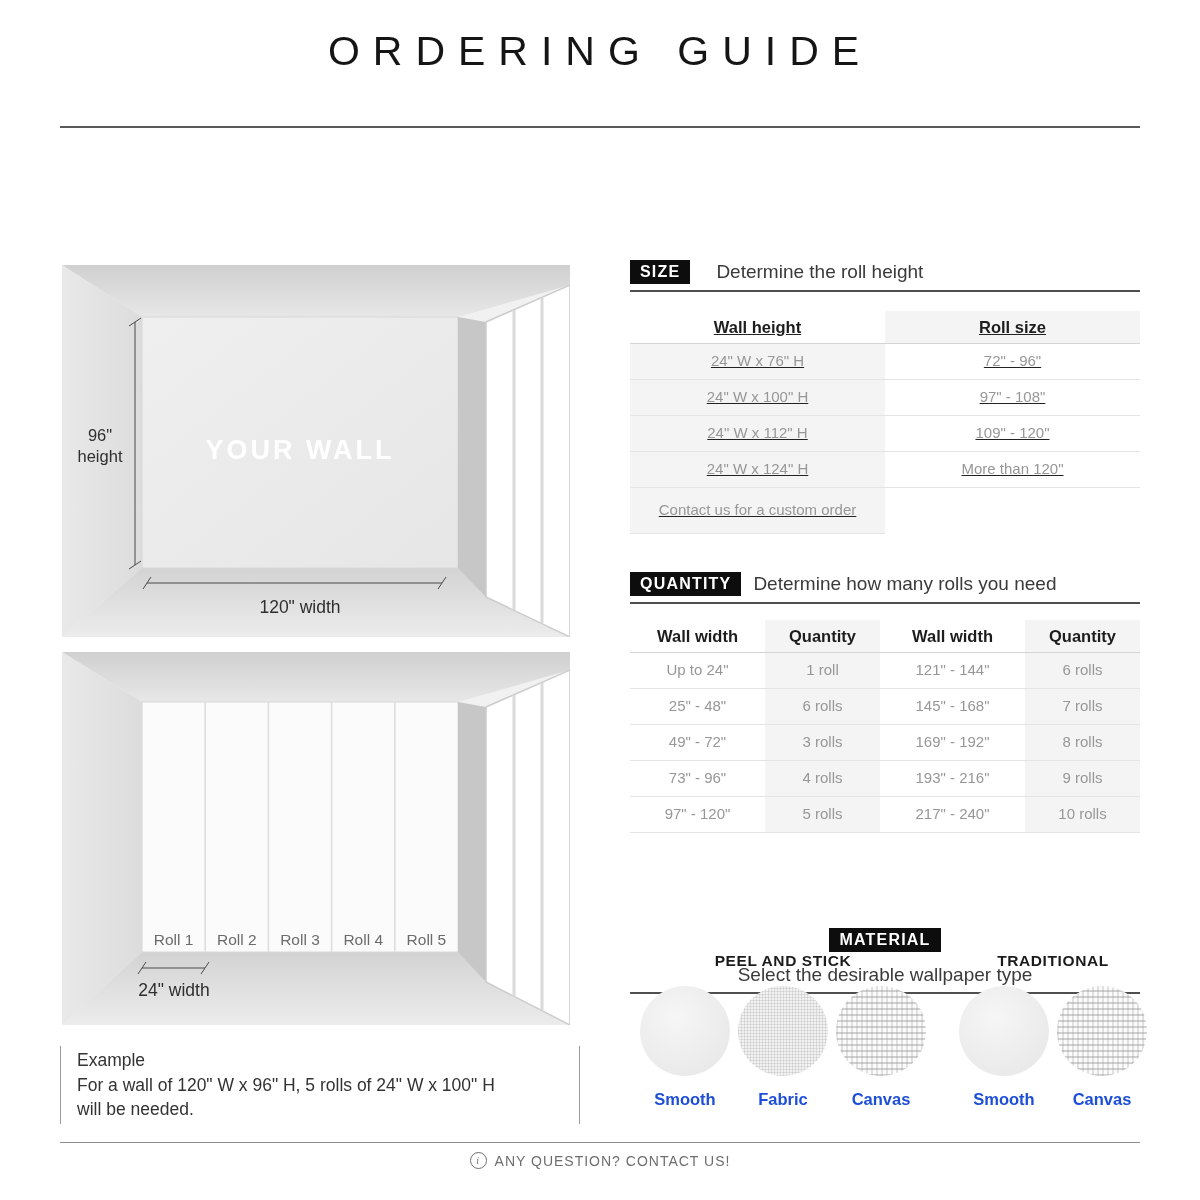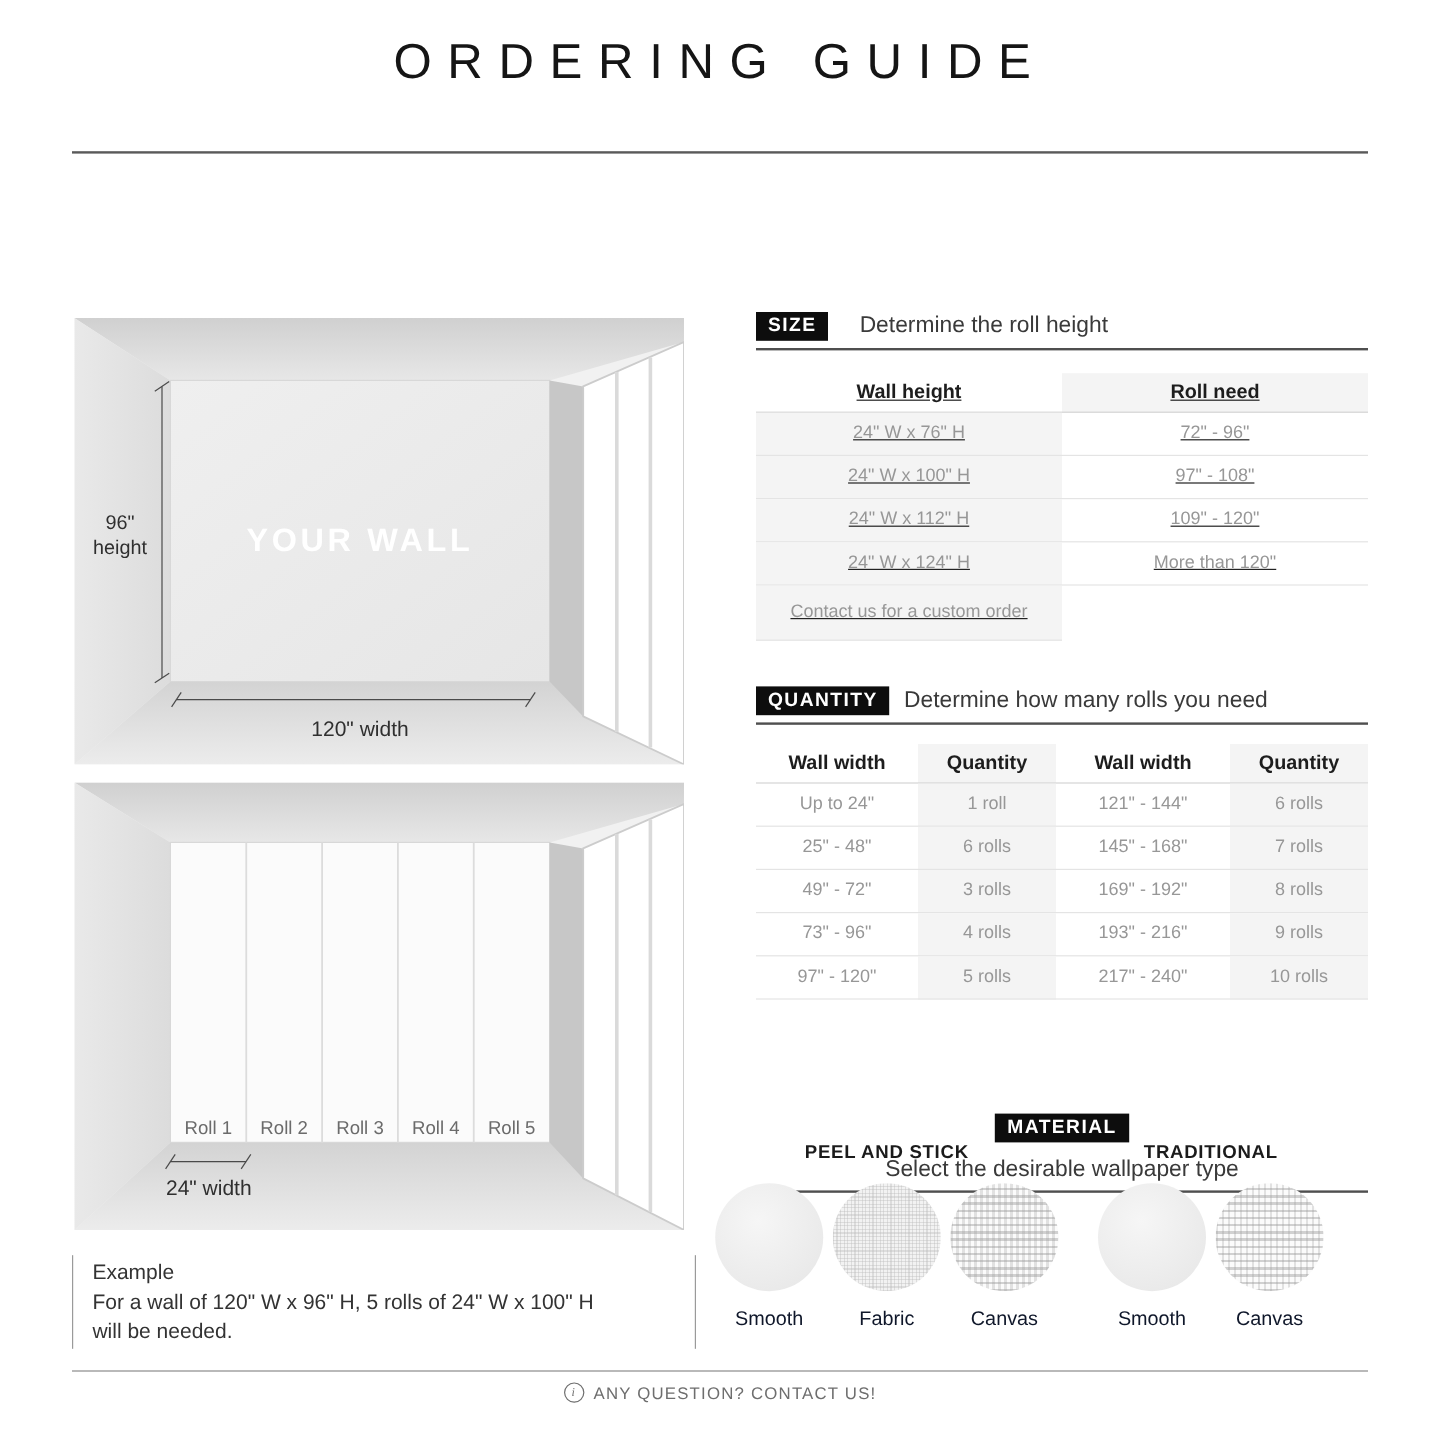--- a/index.html
+++ b/index.html
@@ -25,33 +25,33 @@
   .size-table{top:311px;left:630px;width:510px;text-decoration:underline;}
   .t-grid2{display:grid;grid-template-columns:255px 255px;}
   .qty-table{top:620px;left:630px;width:510px;}
   .t-grid4{display:grid;grid-template-columns:135px 115px 145px 115px;}
   .cell{display:flex;align-items:center;justify-content:center;text-align:center;font-size:15px;color:#979797;min-height:36px;border-bottom:1px solid #e4e4e4;padding:2px 8px;box-sizing:border-box;line-height:1.25;}
   .cell.hdr{font-size:16.5px;font-weight:700;color:#1d1d1d;border-bottom:1px solid #d4d4d4;min-height:33px;}
   .shade{background:#f4f4f4;}
 
   .note{top:845px;left:630px;width:510px;display:flex;justify-content:center;align-items:center;gap:8px;font-size:12.5px;letter-spacing:.4px;color:#7d7d7d;}
 
-  .materials{top:952px;left:593px;width:526px;display:flex;align-items:center;}
+  .materials{top:952px;left:637px;width:526px;display:flex;align-items:center;}
   .mat-group{display:flex;flex-direction:column;align-items:center;}
   .mat-group.g1{width:292px;}
   .mat-group.g2{width:218px;}
   .mat-divider{width:1px;background:#cfcfcf;margin:6px 7px 26px 7px;}
   .mat-name{font-size:15.5px;font-weight:700;letter-spacing:.6px;color:#1b1b1b;margin-bottom:16px;}
   .swatch-row{display:flex;gap:8px;}
   .swatch-item{display:flex;flex-direction:column;align-items:center;}
   .swatch{width:90px;height:90px;border-radius:50%;}
   .sw-smooth{background:radial-gradient(circle at 40% 35%, #f6f6f6, #e9e9e9 78%);}
   .sw-fabric{background-color:#f2f2f2;background-image:repeating-linear-gradient(0deg,rgba(185,185,185,.38) 0 1px,transparent 1px 3px),repeating-linear-gradient(90deg,rgba(185,185,185,.38) 0 1px,transparent 1px 3px);}
   .sw-canvas{background-color:#fbfbfb;background-image:repeating-linear-gradient(0deg,rgba(150,150,150,.42) 0 2px,transparent 2px 6px),repeating-linear-gradient(90deg,rgba(170,170,170,.32) 0 2px,transparent 2px 5px);}
-  .sw-label{margin-top:14px;font-size:16.5px;font-weight:400;color:#0f172a;}
+  .sw-label{margin-top:14px;font-size:16.5px;font-weight:700;color:#1d4ed8;}
 
   .example{top:1046px;left:60px;width:486px;border-left:1px solid #9a9a9a;border-right:1px solid #9a9a9a;padding:2px 16px;font-size:17.5px;line-height:1.4;color:#333;}
 
   .footer-note{top:1152px;left:0;width:1200px;display:flex;justify-content:center;align-items:center;gap:8px;font-size:14px;letter-spacing:1px;color:#6e6e6e;}
   .info-icon{display:inline-flex;width:15px;height:15px;border:1px solid currentColor;border-radius:50%;align-items:center;justify-content:center;flex:none;font-size:10px;}
   .info-icon::before{content:"i";font-family:"Liberation Serif",serif;font-style:italic;}
 
   .room1{top:265px;left:62px;}
   .room2{top:652px;left:62px;}
 </style>
@@ -145,21 +145,21 @@
     <div>will be needed.</div>
   </div>
 
 
   <div class="abs section-head size-head">
     <span class="badge">SIZE</span>
     <span class="section-sub">Determine the roll height</span>
   </div>
   <div class="abs size-table t-grid2">
     <div class="cell hdr">Wall height</div>
-    <div class="cell hdr shade">Roll need</div>
+    <div class="cell hdr shade">Roll size</div>
     <div class="cell shade">24" W x 76" H</div>
     <div class="cell">72" - 96"</div>
     <div class="cell shade">24" W x 100" H</div>
     <div class="cell">97" - 108"</div>
     <div class="cell shade">24" W x 112" H</div>
     <div class="cell">109" - 120"</div>
     <div class="cell shade">24" W x 124" H</div>
     <div class="cell">More than 120"</div>
     <div class="cell shade" style="max-width:255px;min-height:46px;">Contact us for a custom order</div>
   </div>

